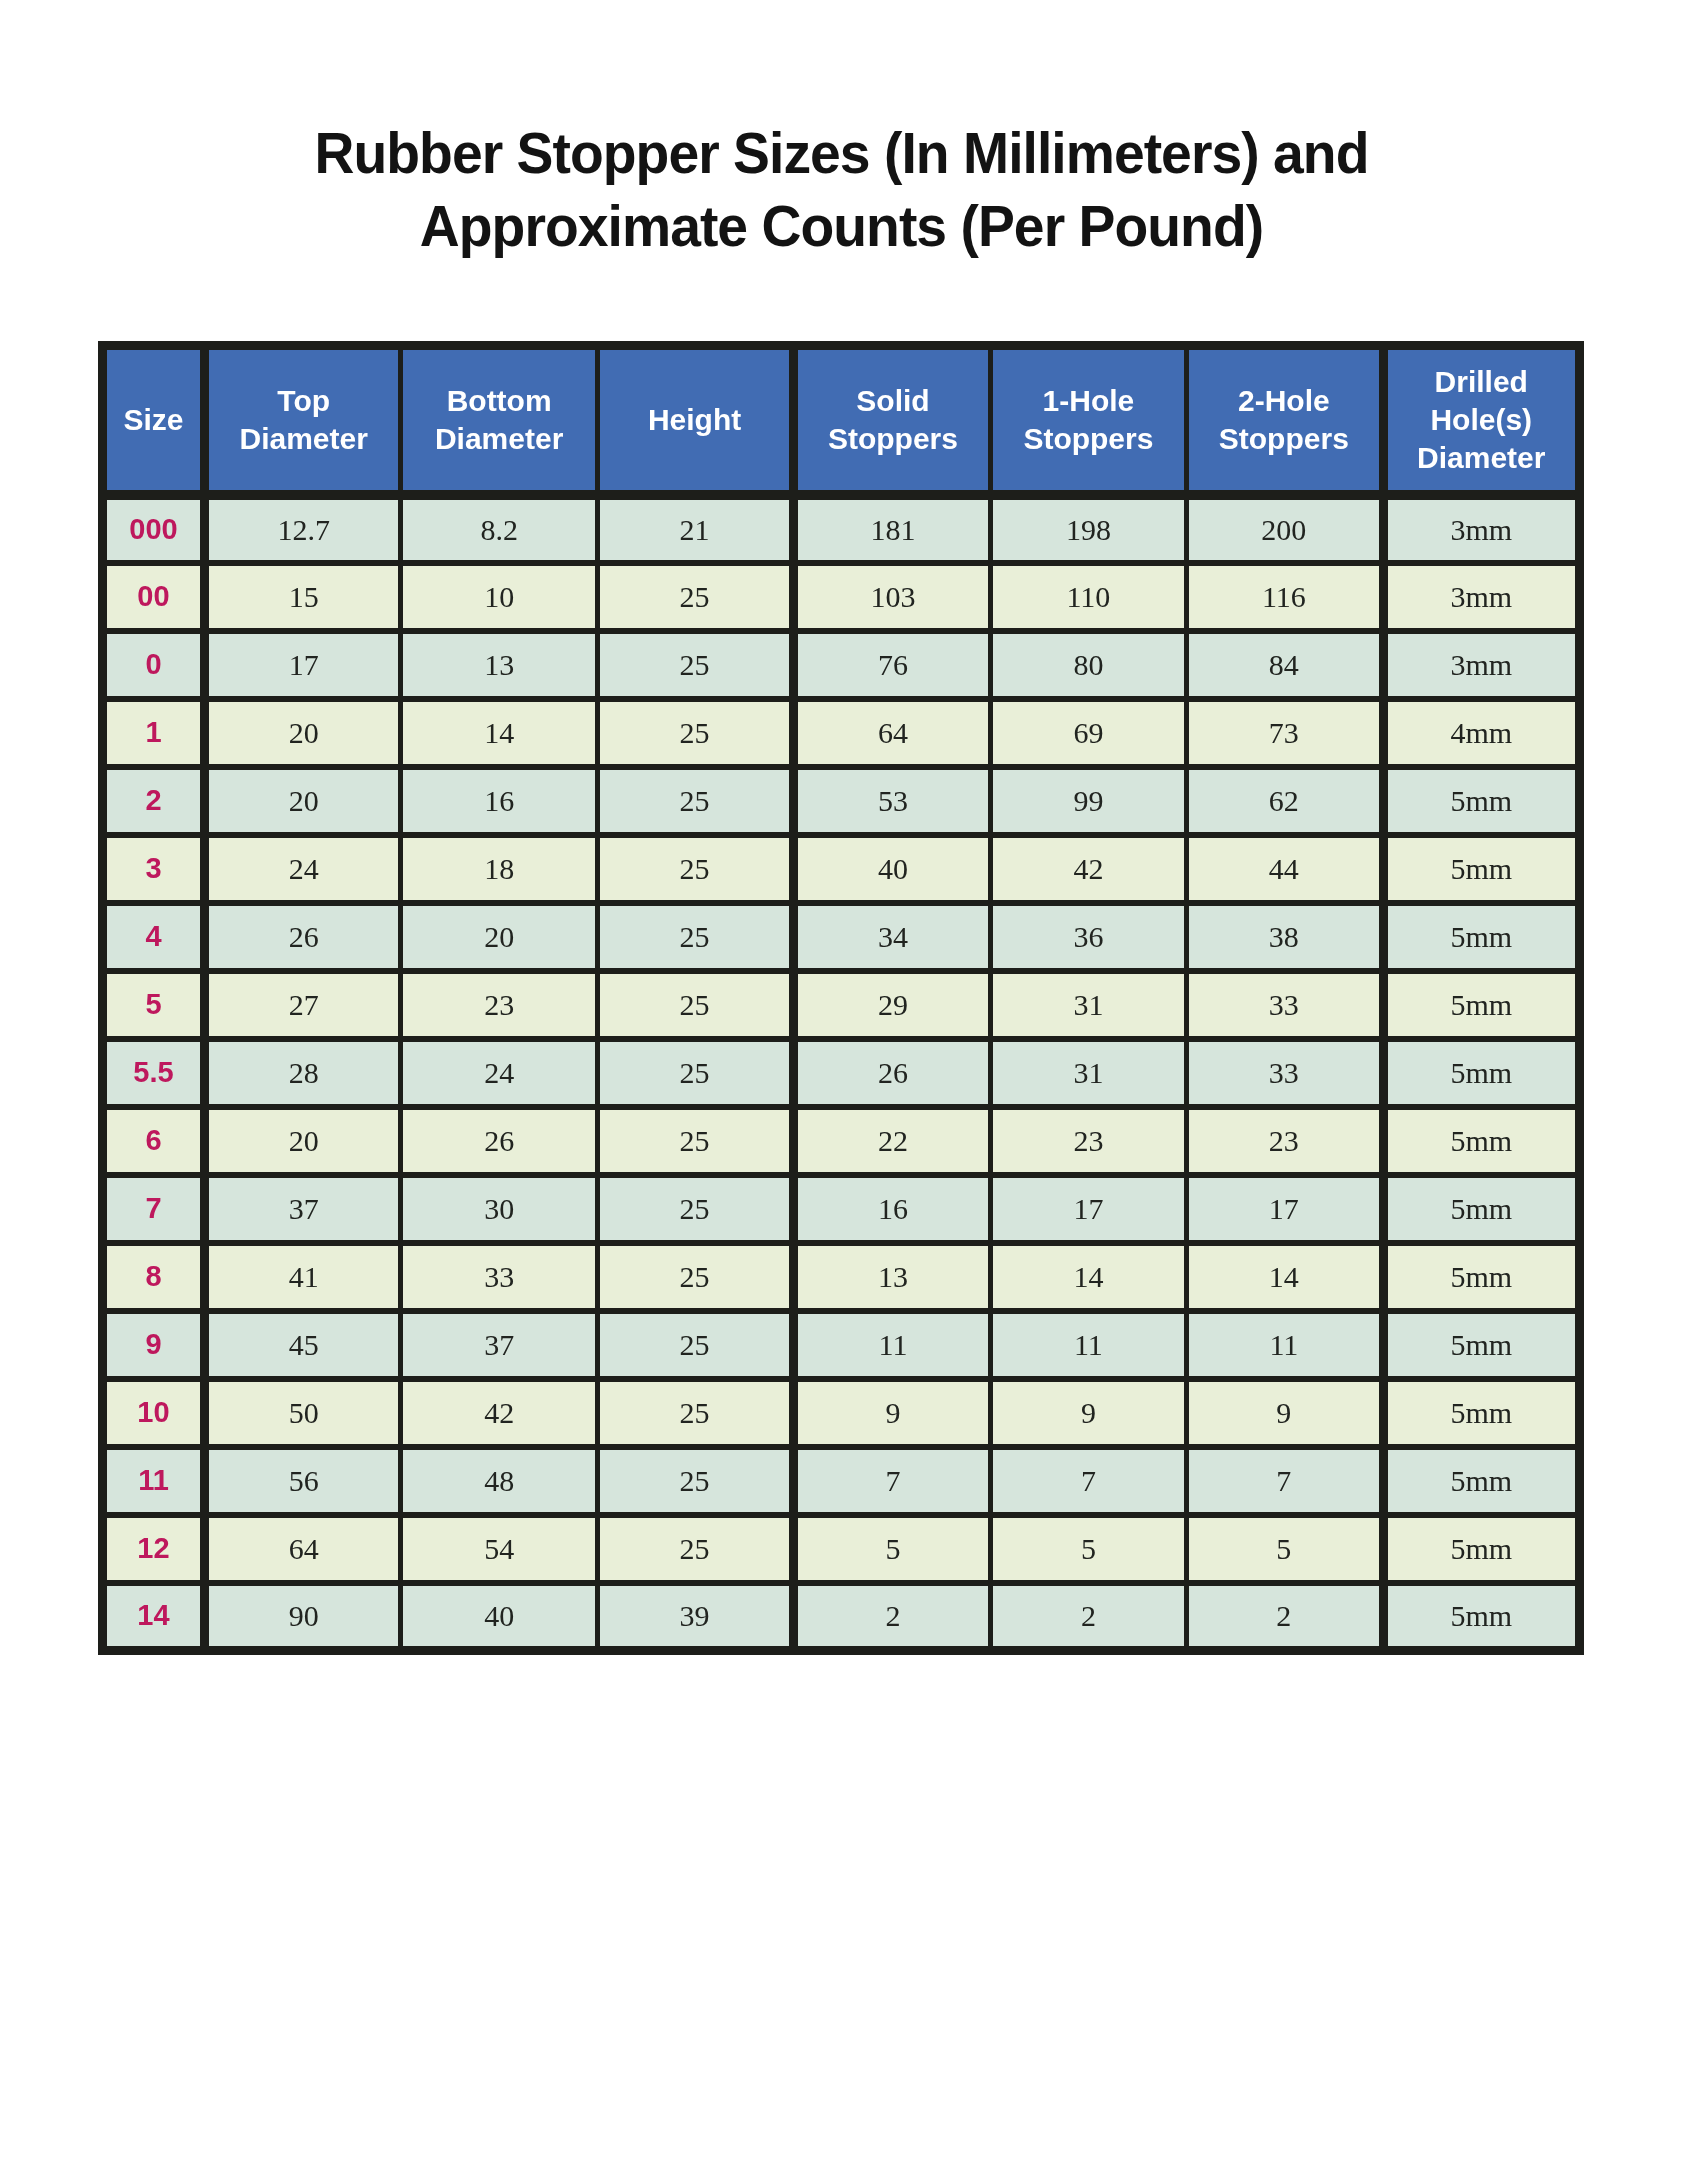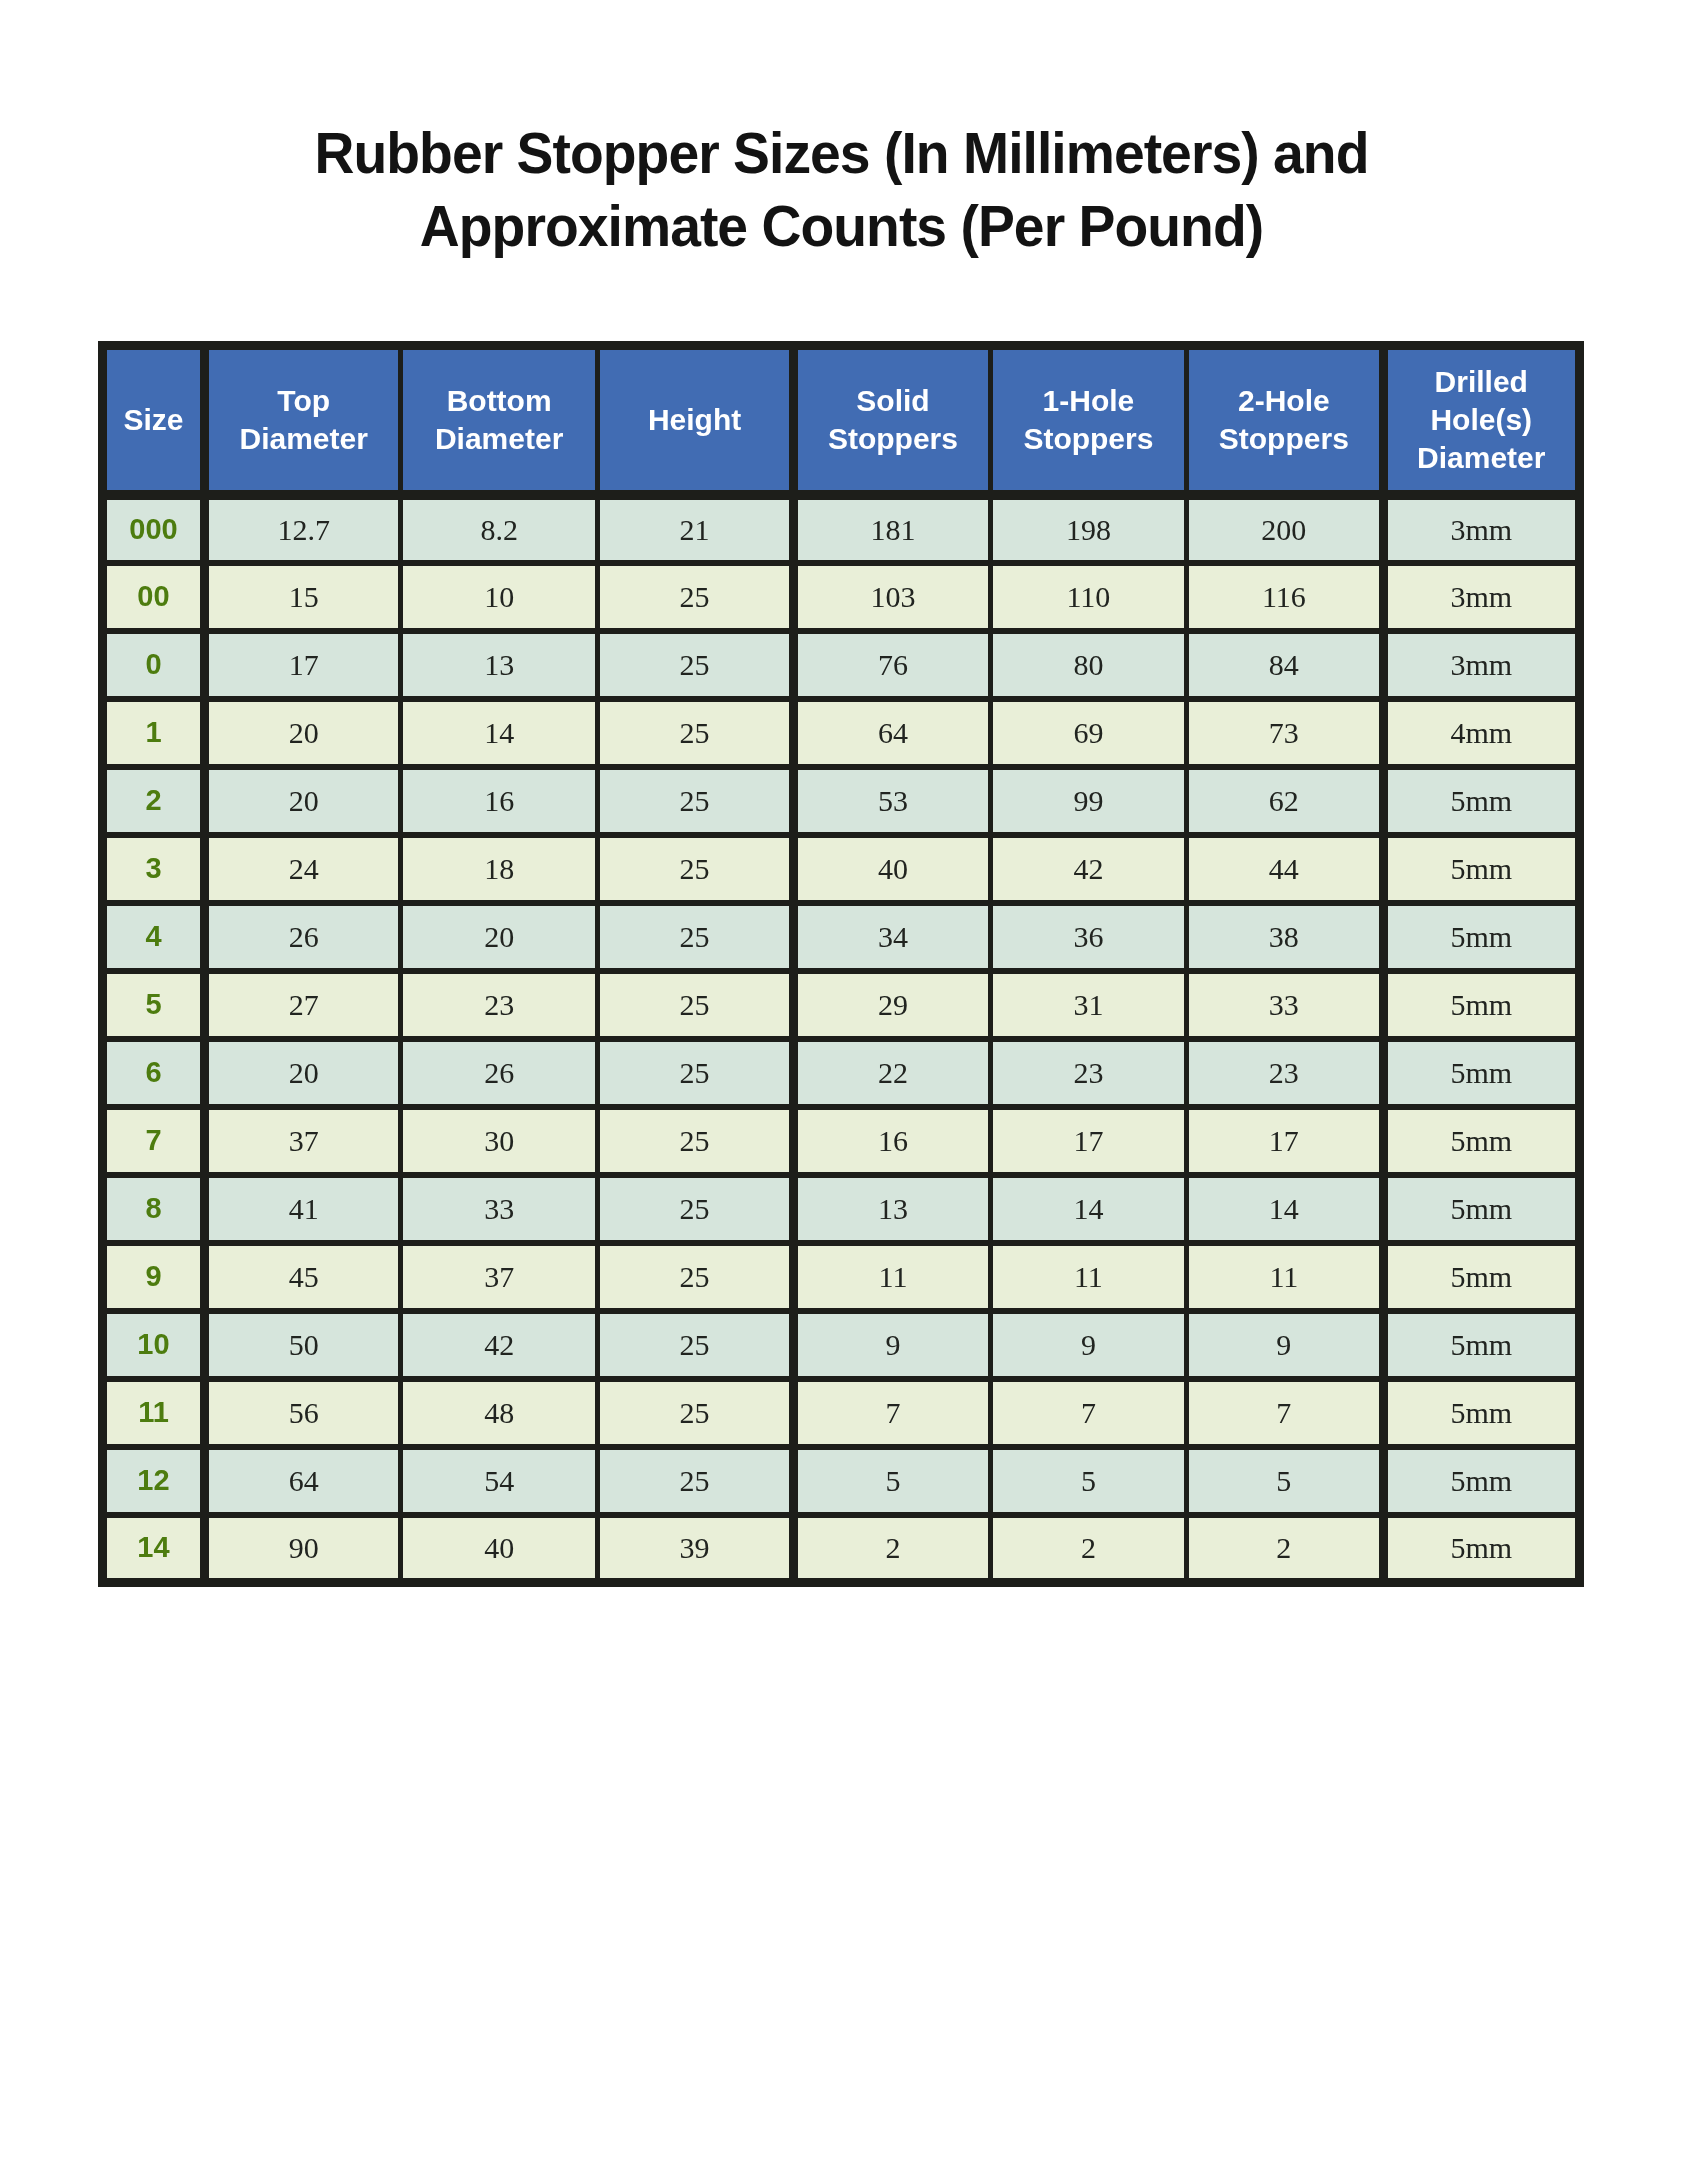--- a/index.html
+++ b/index.html
@@ -56,21 +56,21 @@
     border-bottom-width:10px;
   }
   tbody td{height:68px;}
   tbody tr:nth-child(odd) td{background:var(--row-even);}
   tbody tr:nth-child(even) td{background:var(--row-odd);}
   tbody tr:last-child td{border-bottom-width:9px;}
   td.size{
     font-family:"Liberation Sans",sans-serif;
     font-weight:bold;
     font-size:29px;
-    color:#4d7c0f;
+    color:#be185d;
   }
   td.val{
     font-family:"Liberation Serif",serif;
     font-weight:400;
     font-size:30px;
     color:var(--value-text);
   }
   .bL{border-left-width:9px !important;}
   .bR{border-right-width:9px !important;}
 </style>
@@ -188,20 +188,30 @@
           <td class="size bL bR">5</td>
           <td class="val">27</td>
           <td class="val">23</td>
           <td class="val bR">25</td>
           <td class="val">29</td>
           <td class="val">31</td>
           <td class="val bR">33</td>
           <td class="val bR">5mm</td>
         </tr>
         <tr>
+          <td class="size bL bR">5.5</td>
+          <td class="val">28</td>
+          <td class="val">24</td>
+          <td class="val bR">25</td>
+          <td class="val">26</td>
+          <td class="val">31</td>
+          <td class="val bR">33</td>
+          <td class="val bR">5mm</td>
+        </tr>
+        <tr>
           <td class="size bL bR">6</td>
           <td class="val">20</td>
           <td class="val">26</td>
           <td class="val bR">25</td>
           <td class="val">22</td>
           <td class="val">23</td>
           <td class="val bR">23</td>
           <td class="val bR">5mm</td>
         </tr>
         <tr>

